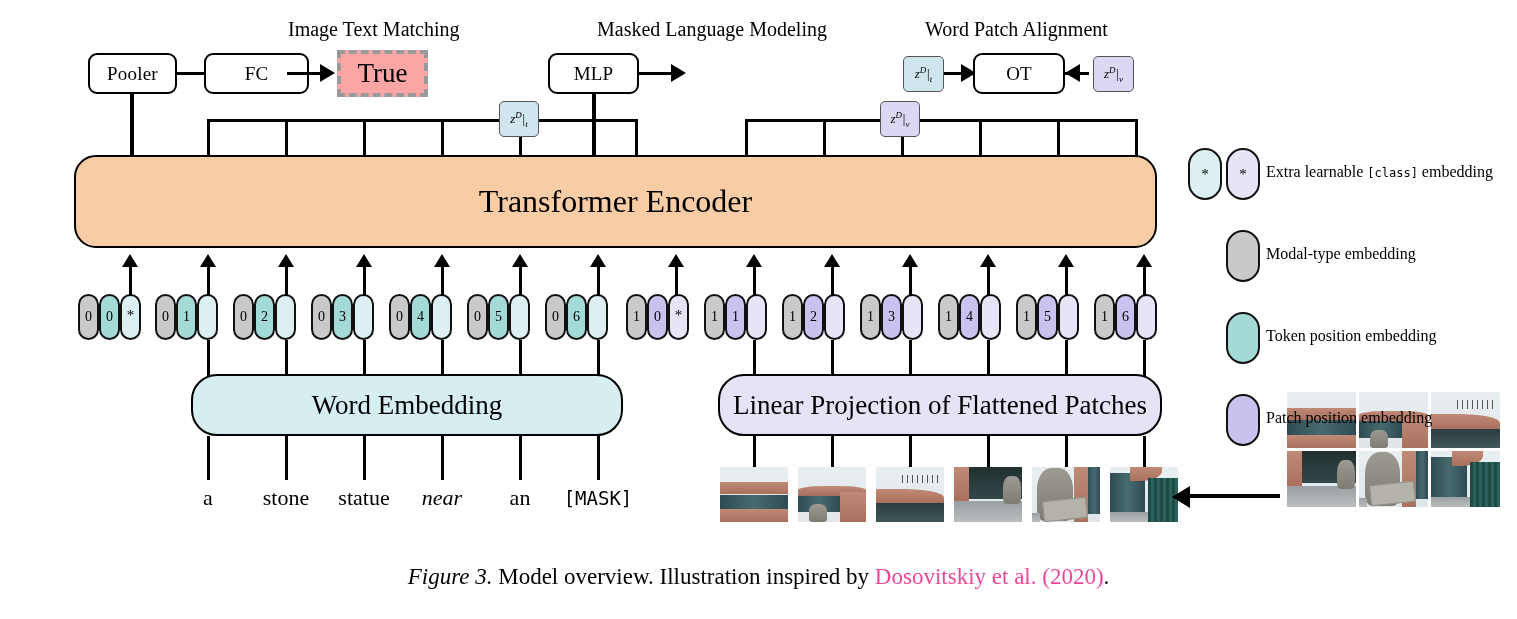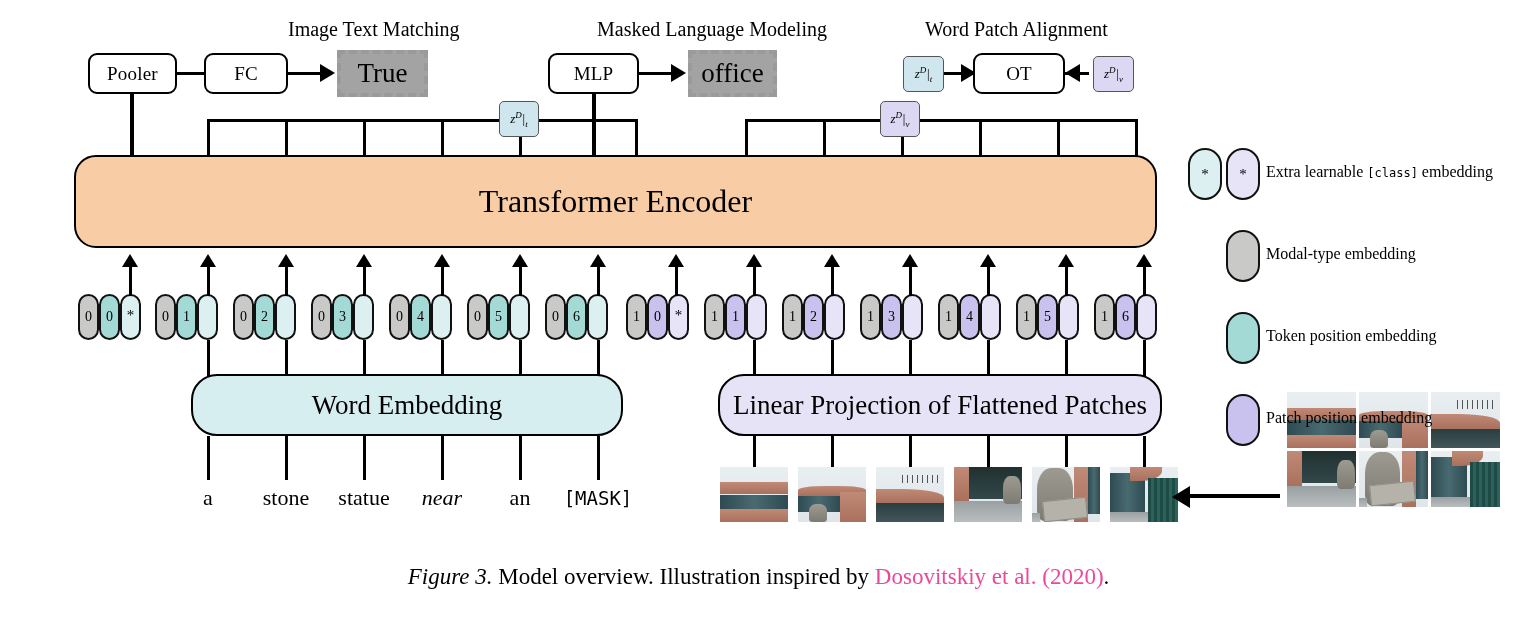--- a/index.html
+++ b/index.html
@@ -9,21 +9,21 @@
   .hline{position:absolute;background:#000;height:3px;}
   .vline{position:absolute;background:#000;width:3px;}
 
   
   .taskbox{position:absolute;box-sizing:border-box;border:2.5px solid #000;
            border-radius:9px;background:#fff;display:flex;align-items:center;
            justify-content:center;font-size:19px;letter-spacing:.2px;}
 
   
   .dashbox{position:absolute;box-sizing:border-box;border:4px dashed #9a9a9a;
-           background:#a3a3a3;display:flex;align-items:center;justify-content:center;
+           background:#fca5a5;display:flex;align-items:center;justify-content:center;
            font-size:27px;}
 
   
   .heading{position:absolute;font-size:20px;white-space:nowrap;text-align:center;}
 
   
   .zbox{position:absolute;box-sizing:border-box;border:1.6px solid #555;
         border-radius:5px;display:flex;align-items:center;justify-content:center;
         font-size:13px;font-style:italic;}
   .zbox.t{background:#cfe6ee;}
@@ -101,29 +101,28 @@
 <body>
 
 <div class="fig">
 
   <div class="heading" style="left:288px;top:18px;">Image Text Matching</div>
   <div class="heading" style="left:597px;top:18px;">Masked Language Modeling</div>
   <div class="heading" style="left:925px;top:18px;">Word Patch Alignment</div>
 
   <div class="taskbox" style="left:88px;top:53px;width:89px;height:41px;">Pooler</div>
   <div class="hline" style="left:176px;top:72px;width:29px;"></div>
-  <div class="taskbox" style="left:204px;top:53px;width:84px;height:41px;">FC</div>
+  <div class="taskbox" style="left:204px;top:53px;width:105px;height:41px;">FC</div>
   <div class="hline" style="left:287px;top:72px;width:35px;"></div>
   <div class="arrowright" style="left:320px;top:64px;"></div>
   <div class="dashbox" style="left:337px;top:50px;width:91px;height:47px;">True</div>
 
   <div class="taskbox" style="left:548px;top:53px;width:91px;height:41px;">MLP</div>
   <div class="hline" style="left:638px;top:72px;width:35px;"></div>
   <div class="arrowright" style="left:671px;top:64px;"></div>
-  <div class="dashbox" style="left:688px;top:50px;width:89px;height:47px;">office</div>
 
   <div class="zbox t" style="left:903px;top:56px;width:41px;height:36px;">
     <span><i>z</i><sup>D</sup>|<sub>t</sub></span>
   </div>
   <div class="hline" style="left:944px;top:72px;width:22px;"></div>
   <div class="arrowright" style="left:961px;top:64px;"></div>
   <div class="taskbox" style="left:973px;top:53px;width:92px;height:41px;">OT</div>
   <div class="hline" style="left:1065px;top:72px;width:24px;"></div>
   <div class="arrowleft" style="left:1065px;top:64px;"></div>
   <div class="zbox v" style="left:1093px;top:56px;width:41px;height:36px;">

